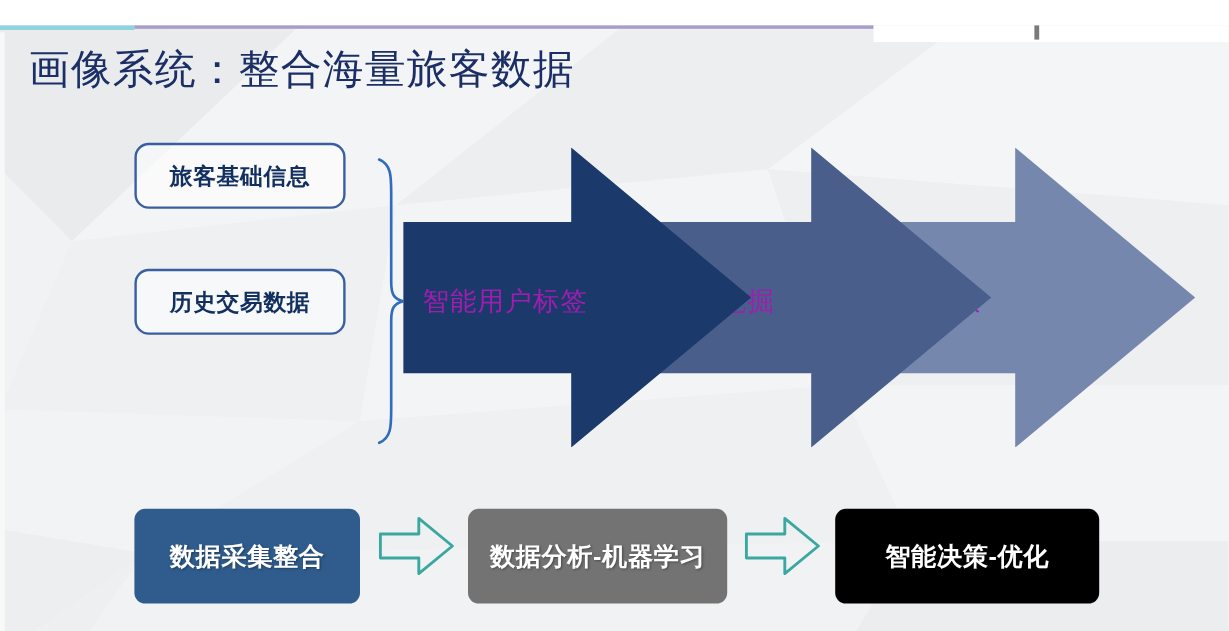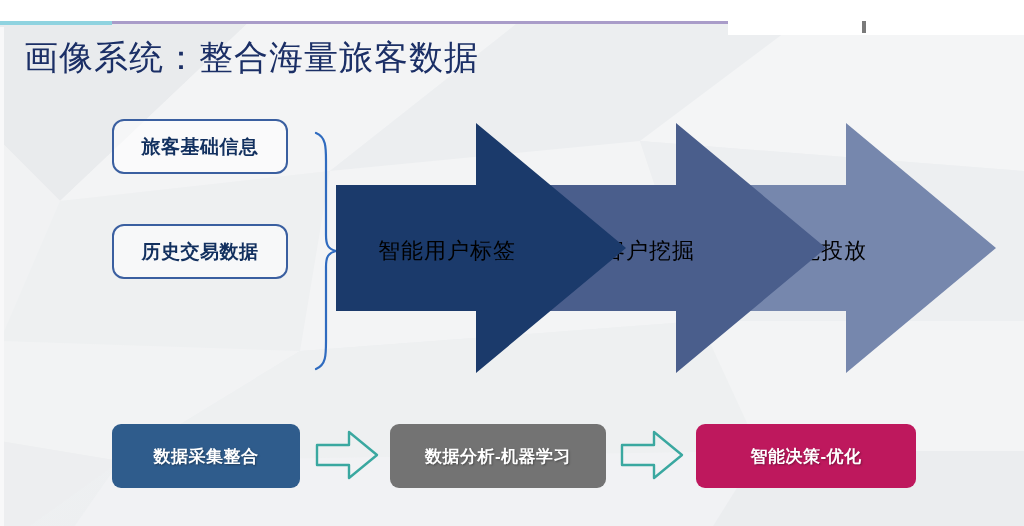--- a/index.html
+++ b/index.html
@@ -122,49 +122,48 @@
     width: 290px;
     height: 250px;
   }
   #chev0 { left: 336px; z-index: 6; }
   #chev1 { left: 536px; z-index: 5; }
   #chev2 { left: 706px; z-index: 4; }
   .chev-label {
     position: absolute;
     top: 113px;
     width: 190px;
-    text-align: center;
     font-size: 22px;
-    color: #000000;
+    color: #a21caf;
     letter-spacing: 1px;
     pointer-events: none;
   }
   #chev0 .chev-label { left: 16px; }
   #chev1 .chev-label { left: 18px; }
   #chev2 .chev-label { left: 20px; }
 
   
   .pipe-box {
     position: absolute;
     top: 403px;
-    height: 64px;
+    height: 79px;
     border-radius: 9px;
     display: flex;
     align-items: center;
     justify-content: center;
-    font-size: 17px;
+    font-size: 21px;
     font-weight: bold;
     color: #ffffff;
     letter-spacing: 0.5px;
     text-shadow: 1px 1px 2px rgba(0,0,0,0.35);
     box-sizing: border-box;
   }
   #pipe0 { left: 112px; width: 188px; background: #2f5c8c; }
   #pipe1 { left: 390px; width: 216px; background: #737373; }
-  #pipe2 { left: 696px; width: 220px; background: #be185d; }
+  #pipe2 { left: 696px; width: 220px; background: #000000; }
 
   .pipe-arrow {
     position: absolute;
     top: 408px;
     width: 64px;
     height: 52px;
   }
   #parrow0 { left: 315px; }
   #parrow1 { left: 620px; }
 </style>

